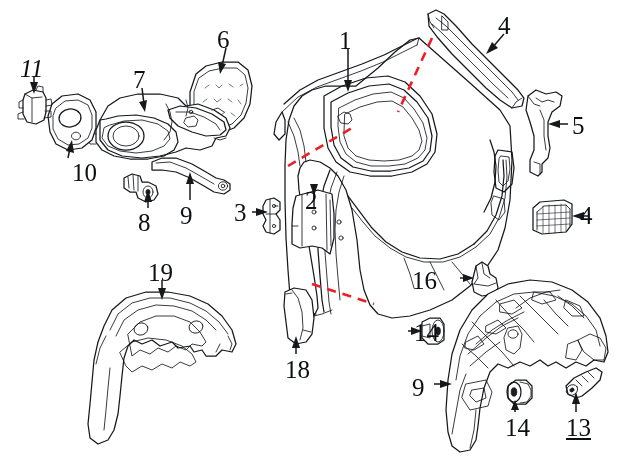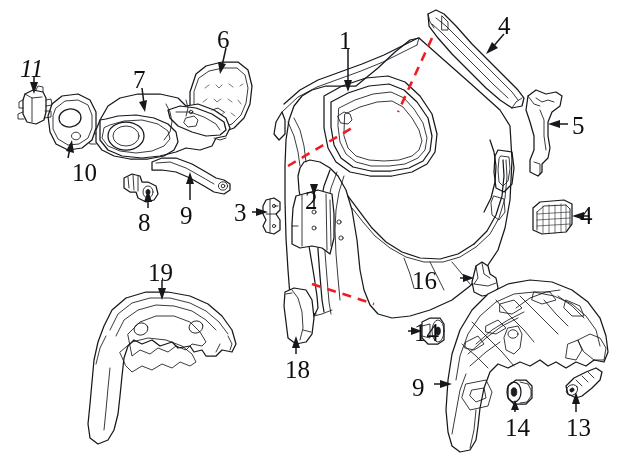--- a/index.html
+++ b/index.html
@@ -471,21 +471,21 @@
   <div class="callout-label" style="left:234px; top:200px;">3</div>
   <div class="callout-label" style="left:498px; top:13px;">4</div>
   <div class="callout-label" style="left:572px; top:113px;">5</div>
   <div class="callout-label" style="left:217px; top:27px;">6</div>
   <div class="callout-label" style="left:133px; top:67px;">7</div>
   <div class="callout-label" style="left:138px; top:210px;">8</div>
   <div class="callout-label" style="left:180px; top:203px;">9</div>
   <div class="callout-label" style="left:72px; top:160px;">10</div>
   <div class="callout-label" style="left:20px; top:56px;font-style:italic;">11</div>
   <div class="callout-label" style="left:412px; top:375px;">9</div>
-  <div class="callout-label" style="left:566px; top:415px;">13</div>
+  <div class="callout-label" style="left:566px; top:415px;text-decoration:underline;">13</div>
   <div class="callout-label" style="left:386px; top:320px;margin-left:28px;">14</div>
   <div class="callout-label" style="left:505px; top:415px;">14</div>
   <div class="callout-label" style="left:412px; top:268px;">16</div>
   <div class="callout-label" style="left:580px; top:203px;">4</div>
   <div class="callout-label" style="left:285px; top:357px;">18</div>
   <div class="callout-label" style="left:148px; top:260px;text-align:center;">19</div>
 
 </div>
 
 </body></html>

